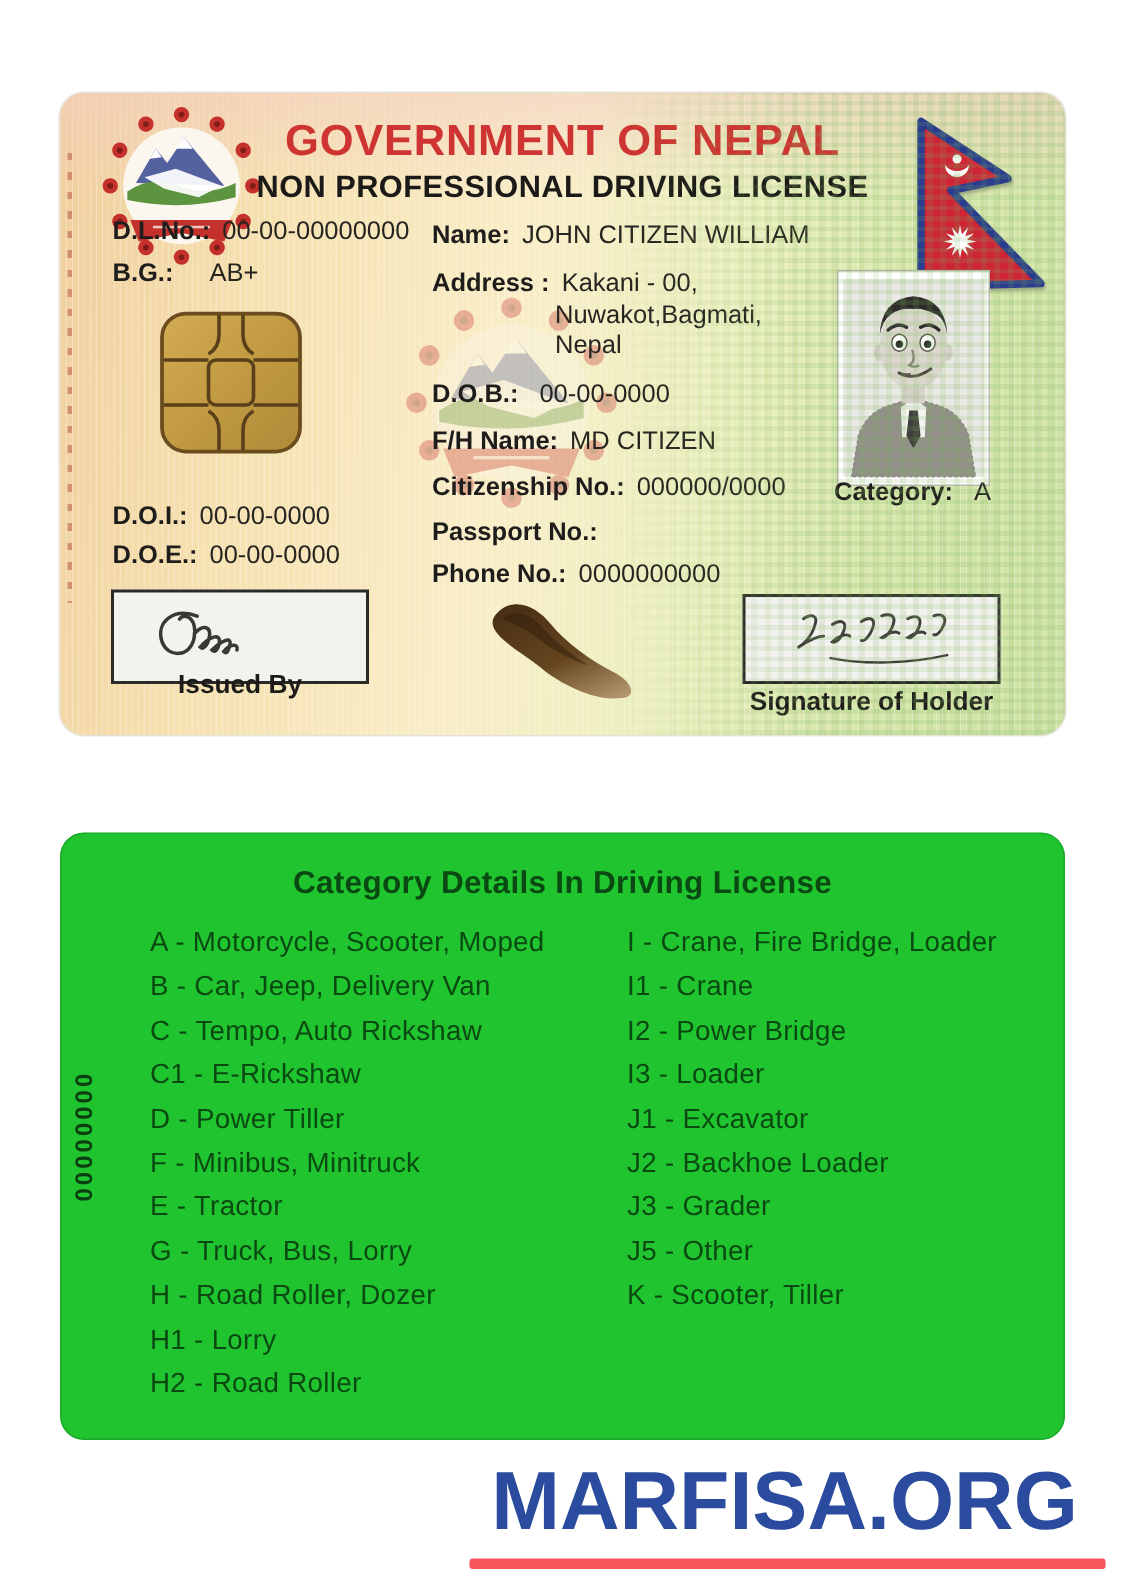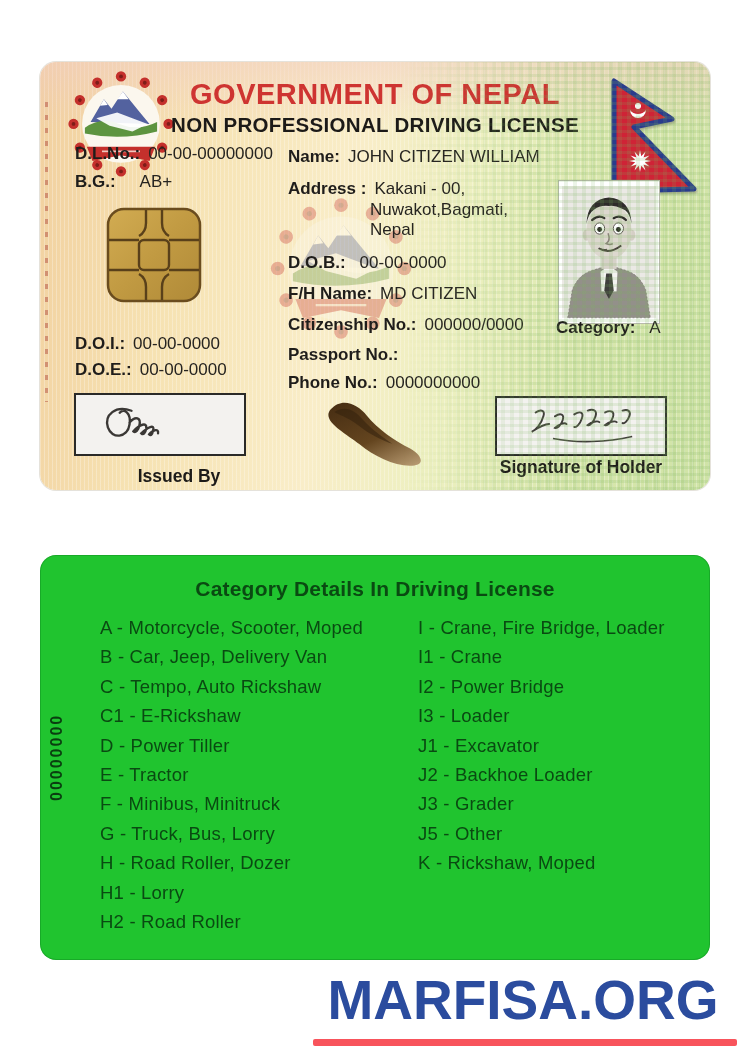--- a/index.html
+++ b/index.html
@@ -47,21 +47,21 @@
   .photo-frame{
     position:absolute;left:518px;top:118px;width:102px;height:144px;
     background:#fff;border:1px solid #b9b9ae;box-sizing:border-box;padding:3px;
   }
   .photo-frame svg{width:100%;height:100%;display:block;}
   .sig-box{position:absolute;background:#f3f2ef;border:2px solid #2a2a28;box-sizing:border-box;}
   .sig-box svg{width:100%;height:100%;display:block;}
   .sig-box-left{left:34px;top:331px;width:172px;height:63px;}
   .sig-box-right{left:455px;top:334px;width:172px;height:60px;}
   .sig-caption{position:absolute;text-align:center;font-weight:bold;font-size:17.5px;color:#1d1b19;}
-  .issued-caption{left:34px;top:404px;width:172px;padding-left:19px;}
+  .issued-caption{left:34px;top:384px;width:172px;}
   .holder-caption{left:448px;top:395px;width:186px;}
   .smudge{position:absolute;left:272px;top:336px;width:132px;height:72px;}
   
   .back-card{
     position:absolute;left:40px;top:555px;width:670px;height:405px;
     border-radius:16px;background:#20c42f;overflow:hidden;
     box-shadow:inset 0 0 0 1px rgba(0,90,20,.25);
   }
   .back-title{
     position:absolute;left:0;right:0;top:22px;text-align:center;
@@ -262,34 +262,34 @@
 
 <section class="back-card">
   <div class="back-title">Category Details In Driving License</div>
   <div class="serial">00000000</div>
   <div class="cat-col cat-col-left">
       <div class="cat-item">A - Motorcycle, Scooter, Moped</div>
       <div class="cat-item">B - Car, Jeep, Delivery Van</div>
       <div class="cat-item">C - Tempo, Auto Rickshaw</div>
       <div class="cat-item">C1 - E-Rickshaw</div>
       <div class="cat-item">D - Power Tiller</div>
+      <div class="cat-item">F - Minibus, Minitruck</div>
       <div class="cat-item">E - Tractor</div>
-      <div class="cat-item">F - Minibus, Minitruck</div>
       <div class="cat-item">G - Truck, Bus, Lorry</div>
       <div class="cat-item">H - Road Roller, Dozer</div>
       <div class="cat-item">H1 - Lorry</div>
       <div class="cat-item">H2 - Road Roller</div>
     </div>
   <div class="cat-col cat-col-right">
       <div class="cat-item">I - Crane, Fire Bridge, Loader</div>
       <div class="cat-item">I1 - Crane</div>
       <div class="cat-item">I2 - Power Bridge</div>
       <div class="cat-item">I3 - Loader</div>
       <div class="cat-item">J1 - Excavator</div>
       <div class="cat-item">J2 - Backhoe Loader</div>
       <div class="cat-item">J3 - Grader</div>
       <div class="cat-item">J5 - Other</div>
-      <div class="cat-item">K - Rickshaw, Moped</div>
+      <div class="cat-item">K - Scooter, Tiller</div>
     </div>
 </section>
 
 <div class="brand">MARFISA.ORG</div>
 <div class="brand-underline"></div>
 
 </body></html>

